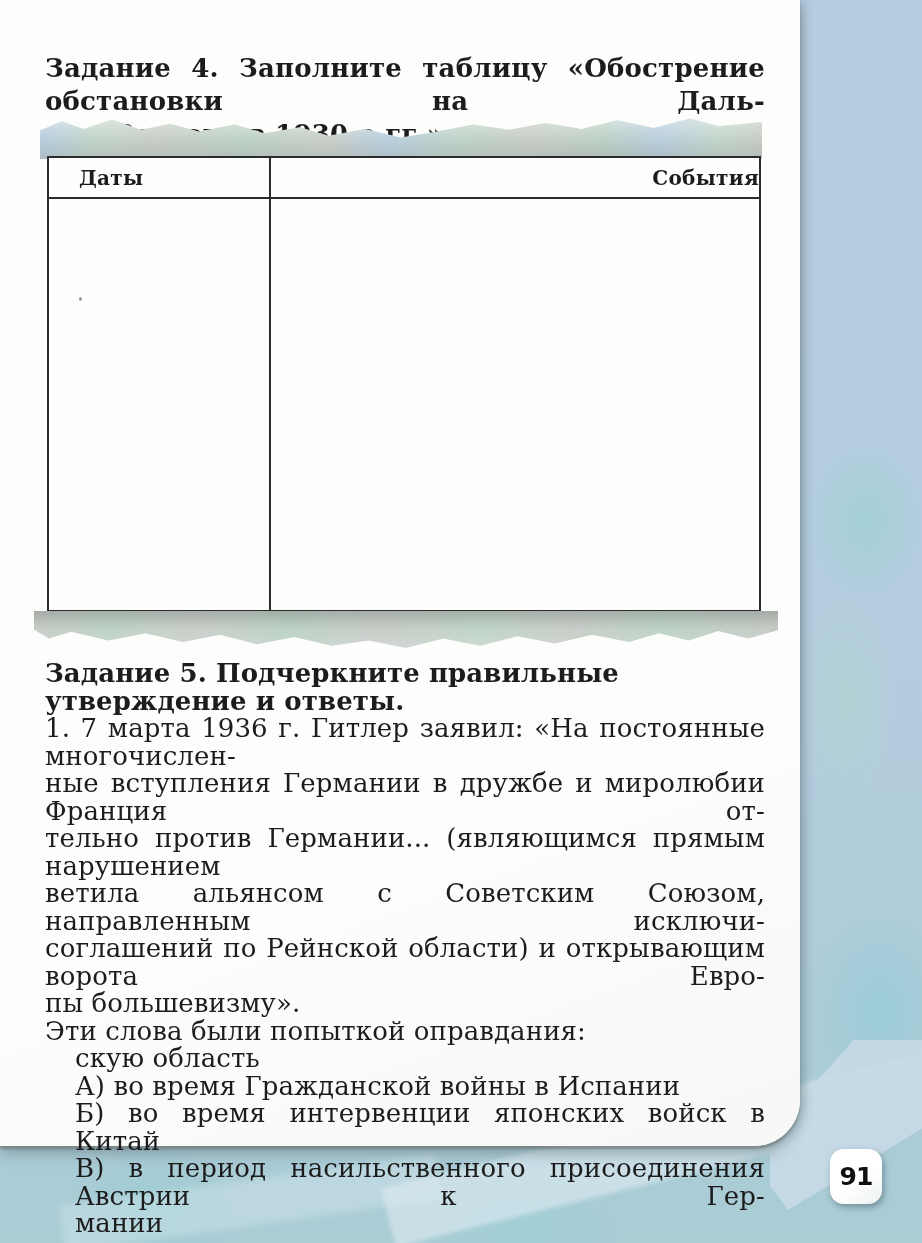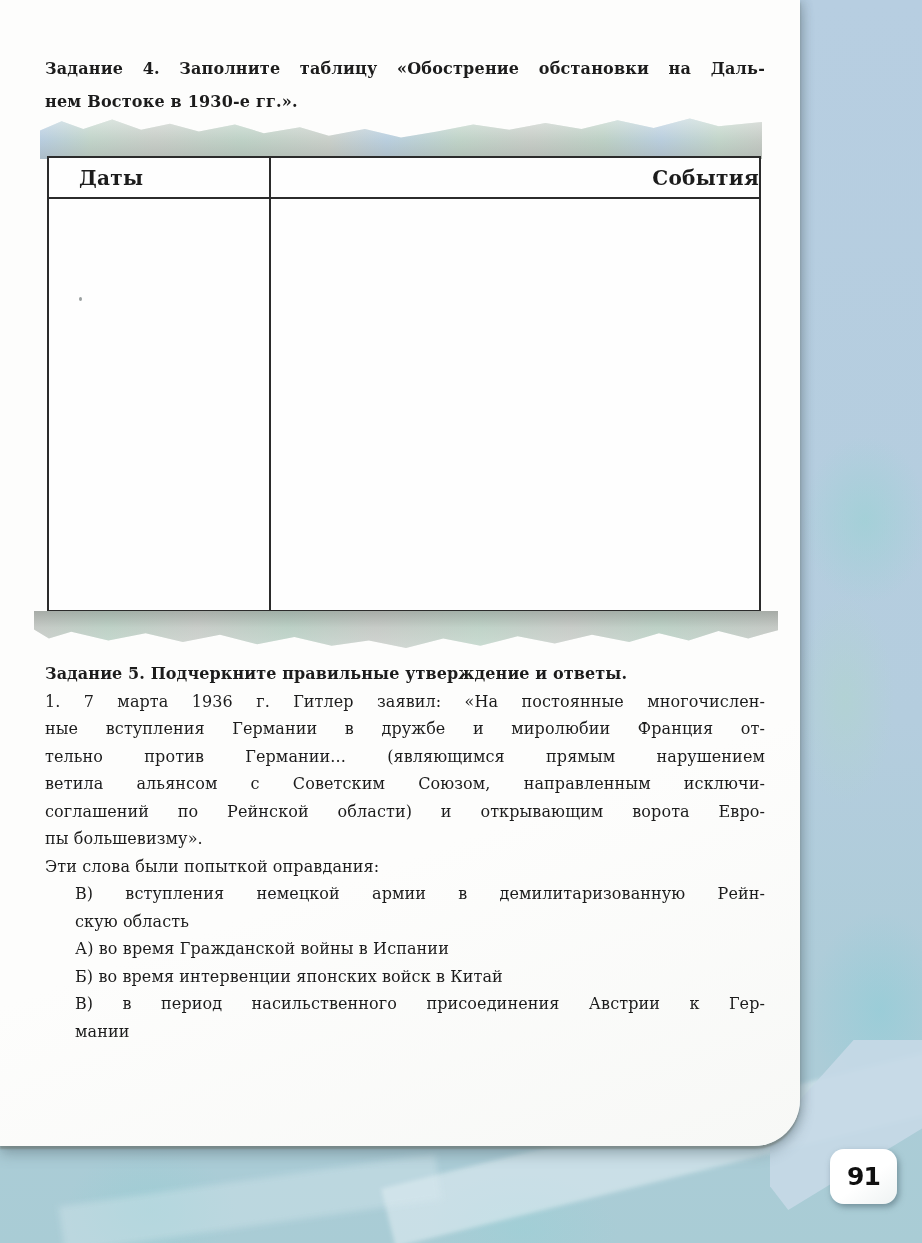--- a/index.html
+++ b/index.html
@@ -37,21 +37,21 @@
   }
   
   .page{
     position:absolute;left:0;top:0;width:800px;height:1146px;
     background:linear-gradient(160deg,#fdfdfc 70%,#f7f8f6 100%);
     border-bottom-right-radius:46px;
     box-shadow:0 3px 2px rgba(110,120,115,.6),0 8px 14px rgba(90,110,120,.45),4px 0 8px rgba(90,110,120,.25);
   }
   .t4-heading{
     position:absolute;left:45px;top:52px;width:720px;
-    font-size:16px;font-weight:bold;line-height:33px;color:#1c1c1c;
+    font-size:26px;font-weight:bold;line-height:33px;color:#1c1c1c;
     letter-spacing:.2px;
   }
   .jline{text-align:justify;text-align-last:justify;}
   .t4-heading .line2{text-align:left;text-align-last:auto;}
   
   .torn-top{
     position:absolute;left:40px;top:116px;width:722px;height:43px;
     background-image:
       linear-gradient(to bottom, rgba(255,255,255,.45) 0%, rgba(190,195,190,.1) 55%, rgba(150,155,150,.35) 100%),
       linear-gradient(90deg,#b7cee3 0%,#c2d6cb 7%,#c9cfc9 16%,#bed3c7 28%,#cbd1cb 40%,#b9d0e2 48%,#c0d5c9 58%,#c8cec8 68%,#bdd2c6 78%,#b9cfe1 86%,#c3d7cb 94%,#c6ccc6 100%);
@@ -75,29 +75,29 @@
   .td1{flex:0 0 206px;border-right:2px solid #2b2b2b;box-sizing:border-box;}
   .td2{flex:1;text-align:right;}
   .th-label{
     font-size:20px;font-weight:bold;color:#1c1c1c;
     padding:8px 0 0 14px;letter-spacing:.3px;
   }
   .speck{position:absolute;left:30px;top:139px;width:3px;height:4px;background:#9aa0a0;border-radius:50%;}
   
   .t5{
     position:absolute;left:45px;top:660px;width:720px;
-    font-size:16px;line-height:27.5px;color:#1c1c1c;letter-spacing:.1px;
+    font-size:26px;line-height:27.5px;color:#1c1c1c;letter-spacing:.1px;
   }
   .t5-heading{font-weight:bold;}
   .jlines > div{text-align:justify;text-align-last:justify;}
   .jlines > div:last-child{text-align-last:auto;}
   .option{margin-left:30px;}
   
   .page-badge{
-    position:absolute;left:830px;top:1149px;width:67px;height:55px;
+    position:absolute;left:830px;top:1149px;width:52px;height:55px;
     background:linear-gradient(145deg,#ffffff 55%,#eef2f2 100%);
     border-radius:14px;
     box-shadow:2px 3px 6px rgba(70,95,105,.55);
     display:flex;align-items:center;justify-content:center;
     font-family:"DejaVu Sans","Liberation Sans",sans-serif;
     font-weight:bold;font-size:25px;color:#101010;letter-spacing:-1px;
   }
 </style>
 </head>
 <body>
@@ -142,21 +142,20 @@
         <div>1. 7 марта 1936 г. Гитлер заявил: «На постоянные многочислен-</div>
         <div>ные вступления Германии в дружбе и миролюбии Франция от-</div>
         <div>тельно против Германии... (являющимся прямым нарушением</div>
         <div>ветила альянсом с Советским Союзом, направленным исключи-</div>
         <div>соглашений по Рейнской области) и открывающим ворота Евро-</div>
         <div>пы большевизму».</div>
       </div>
     <div>Эти слова были попыткой оправдания:</div>
 
     <div class="option jlines">
-        <div>В) вступления немецкой армии в демилитаризованную Рейн-</div>
         <div>скую область</div>
       </div>
 
 
     <div class="option jlines">
         <div>А) во время Гражданской войны в Испании</div>
       </div>
     <div class="option jlines">
         <div>Б) во время интервенции японских войск в Китай</div>
       </div>

